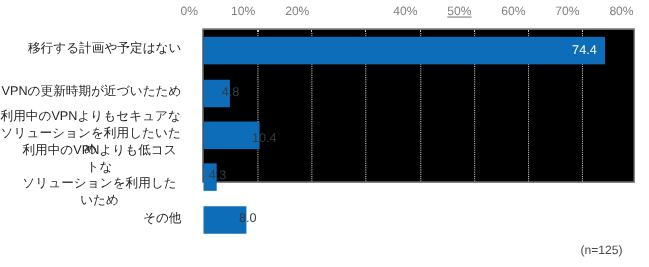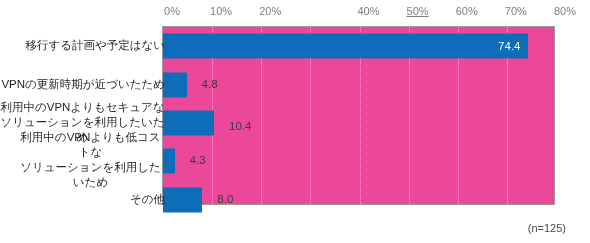--- a/index.html
+++ b/index.html
@@ -28,27 +28,27 @@
     color: #808080;
     letter-spacing: 0px;
     white-space: nowrap;
     transform: translateX(-50%);
     line-height: 13px;
   }
 
   
   #plot-area {
     position: absolute;
-    left: 162px;
+    left: 184px;
     top: 26px;
     width: 393px;
-    height: 179px;
+    height: 140px;
     border: 1px solid #9a9a9a;
     box-sizing: border-box;
-    background: #ec4899;
+    background: #000000;
   }
 
   .gridline {
     position: absolute;
     top: 0;
     bottom: 0;
     width: 0;
     border-left: 1px dotted #c3c3c3;
   }
 

